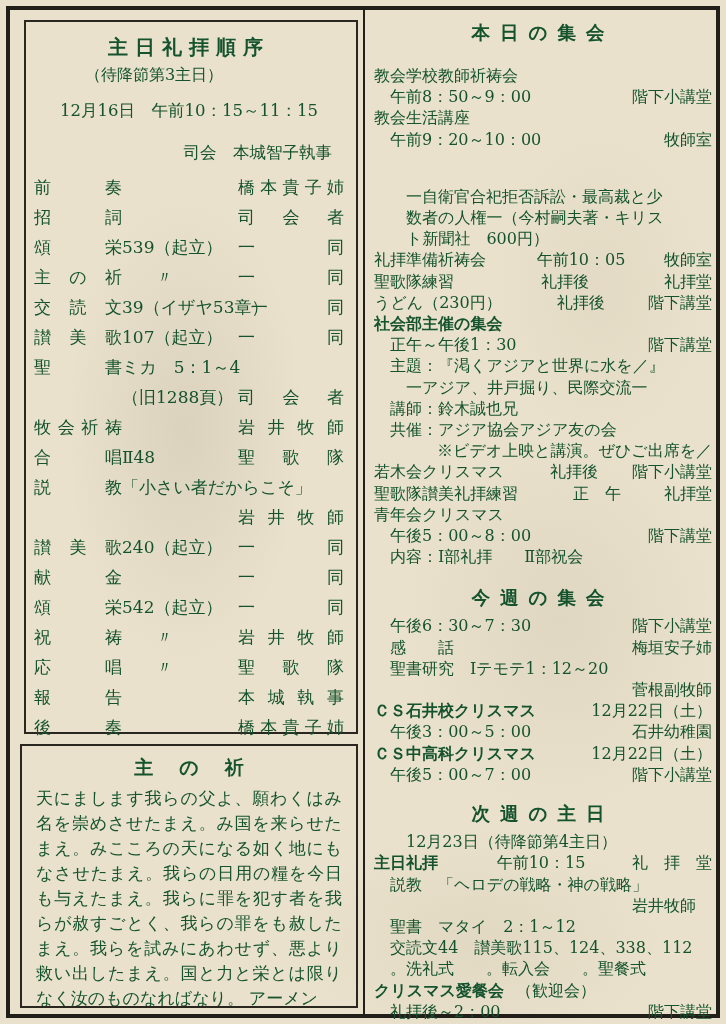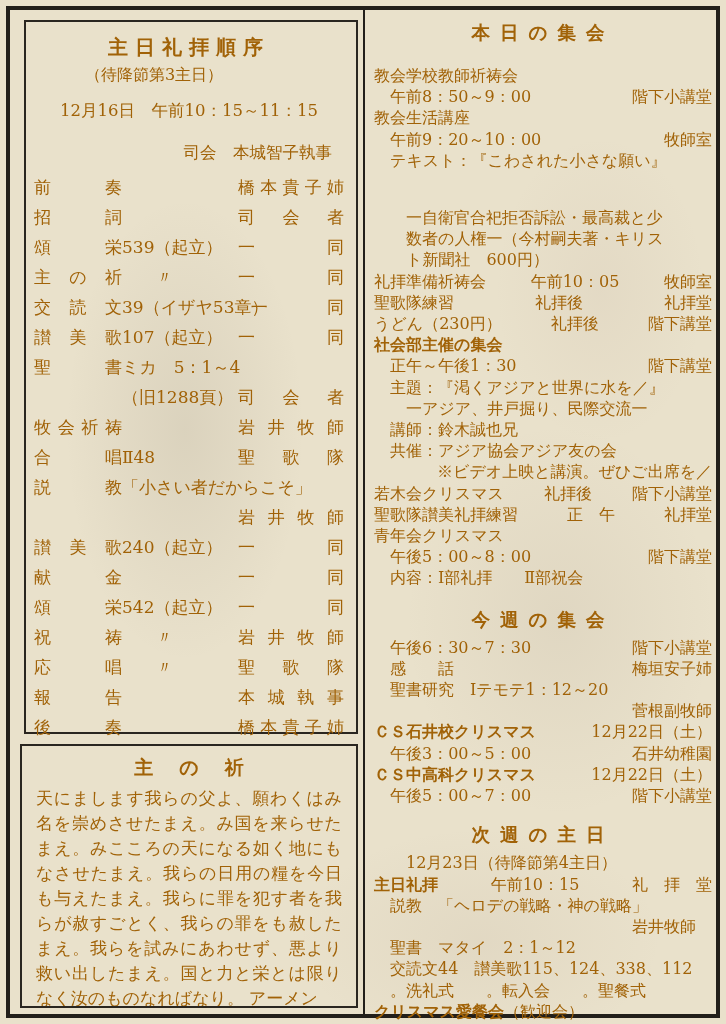--- a/index.html
+++ b/index.html
@@ -1,17 +1,17 @@
 <!DOCTYPE html>
 <html lang="ja"><head>
 <meta charset="utf-8">
 <style>
   html,body{margin:0;padding:0;}
   body{background:#8a8378;font-family:"DejaVu Serif","Liberation Serif",serif;}
-  .page{position:relative;width:726px;height:1024px;background:#e9e1cb;color:#a16207;overflow:hidden;margin:0 auto;}
+  .page{position:relative;width:726px;height:1024px;background:#e9e1cb;color:#14532d;overflow:hidden;margin:0 auto;}
   .page::before{content:"";position:absolute;inset:0;pointer-events:none;background:
     radial-gradient(ellipse 170px 330px at 185px 430px, rgba(115,105,90,.12), transparent 70%),
     radial-gradient(ellipse 220px 280px at 560px 620px, rgba(130,112,98,.09), transparent 70%),
     radial-gradient(ellipse 150px 220px at 600px 290px, rgba(150,120,110,.07), transparent 70%),
     radial-gradient(ellipse 260px 160px at 480px 940px, rgba(140,115,100,.08), transparent 70%);}
   .outer-border{position:absolute;left:6px;top:6px;right:6px;bottom:6px;border:4px solid #221f1a;pointer-events:none;}
   .divider{position:absolute;left:363px;top:10px;bottom:10px;width:2px;background:#221f1a;}
 
   
   .box1{position:absolute;left:24px;top:20px;width:334px;height:714px;border:2px solid #2a2620;box-sizing:border-box;padding:10px 12px 0 8px;}
@@ -28,21 +28,21 @@
   .p-title{text-align:center;font-weight:bold;font-size:19px;letter-spacing:26px;line-height:30px;padding-left:26px;}
   .p-body{font-size:17px;line-height:25px;margin-top:4px;text-align:justify;}
   .amen{float:right;margin-right:24px;}
 
   
   .rcol{position:absolute;left:374px;top:20px;width:338px;}
   .sec-header{text-align:center;font-weight:bold;font-size:18.5px;letter-spacing:10px;line-height:26px;font-family:"DejaVu Sans","Liberation Sans",sans-serif;margin-bottom:4px;}
   .sec-today .sec-header{margin-bottom:19px;}
   .rline{display:flex;align-items:baseline;font-size:16px;line-height:21.2px;white-space:pre;}
   .l{flex:0 0 auto;}
-  .c{flex:1 1 auto;text-align:center;min-width:0;}
+  .c{flex:1 1 auto;text-align:center;min-width:0;margin-left:12px;}
   .c.attach{flex:0 0 auto;text-align:left;}
   .r{margin-left:auto;text-align:right;flex:0 0 auto;}
   .bold{font-weight:bold;font-family:"DejaVu Sans","Liberation Sans",sans-serif;}
   .sec-week{margin-top:18px;}
   .sec-next{margin-top:16px;}
 </style>
 </head>
 <body>
 
 <div class="page">
@@ -181,25 +181,20 @@
           <div class="rline">
           <span class="l">教会生活講座</span>
           
           
         </div>
           <div class="rline" style="padding-left: 16px;">
           <span class="l">午前9：20～10：00</span>
           
           <span class="r">牧師室</span>
         </div>
-          <div class="rline" style="padding-left: 16px;">
-          <span class="l">テキスト：『こわされた小さな願い』</span>
-          
-          
-        </div>
           <div class="rline" style="padding-left: 32px; margin-top: 36px;">
           <span class="l">一自衛官合祀拒否訴訟・最高裁と少</span>
           
           
         </div>
           <div class="rline" style="padding-left: 32px;">
           <span class="l">数者の人権一（今村嗣夫著・キリス</span>
           
           
         </div>

